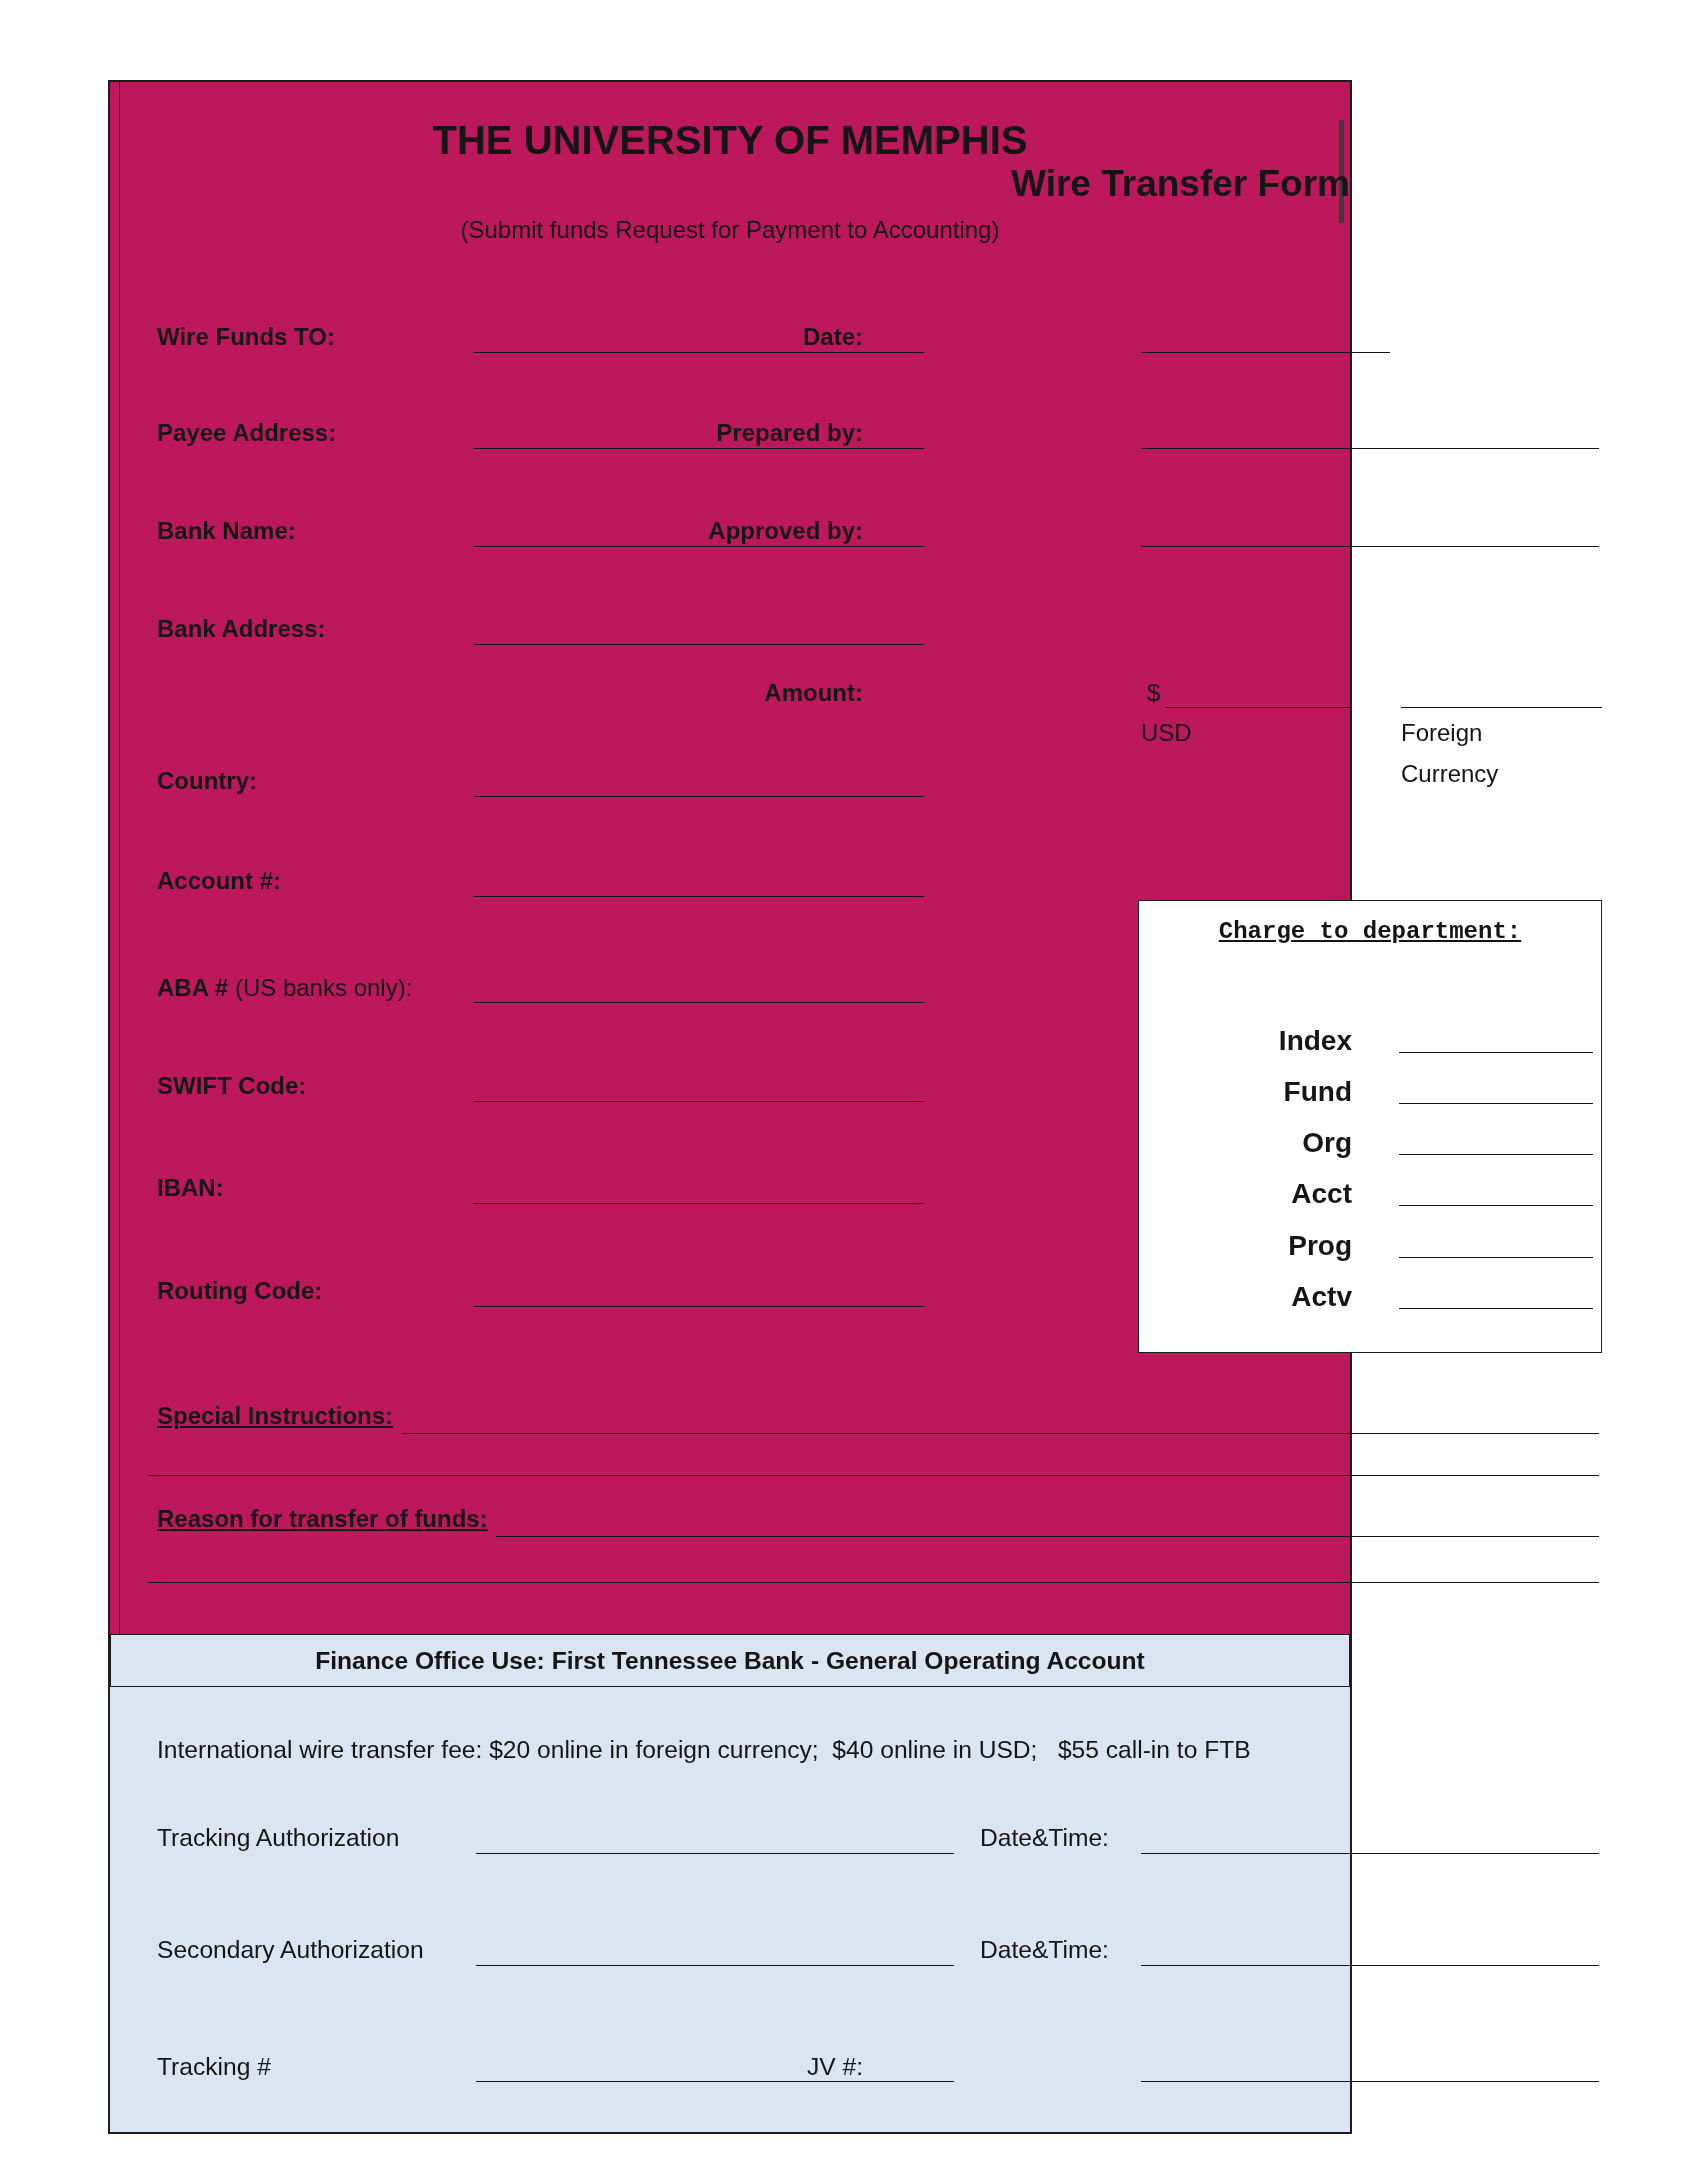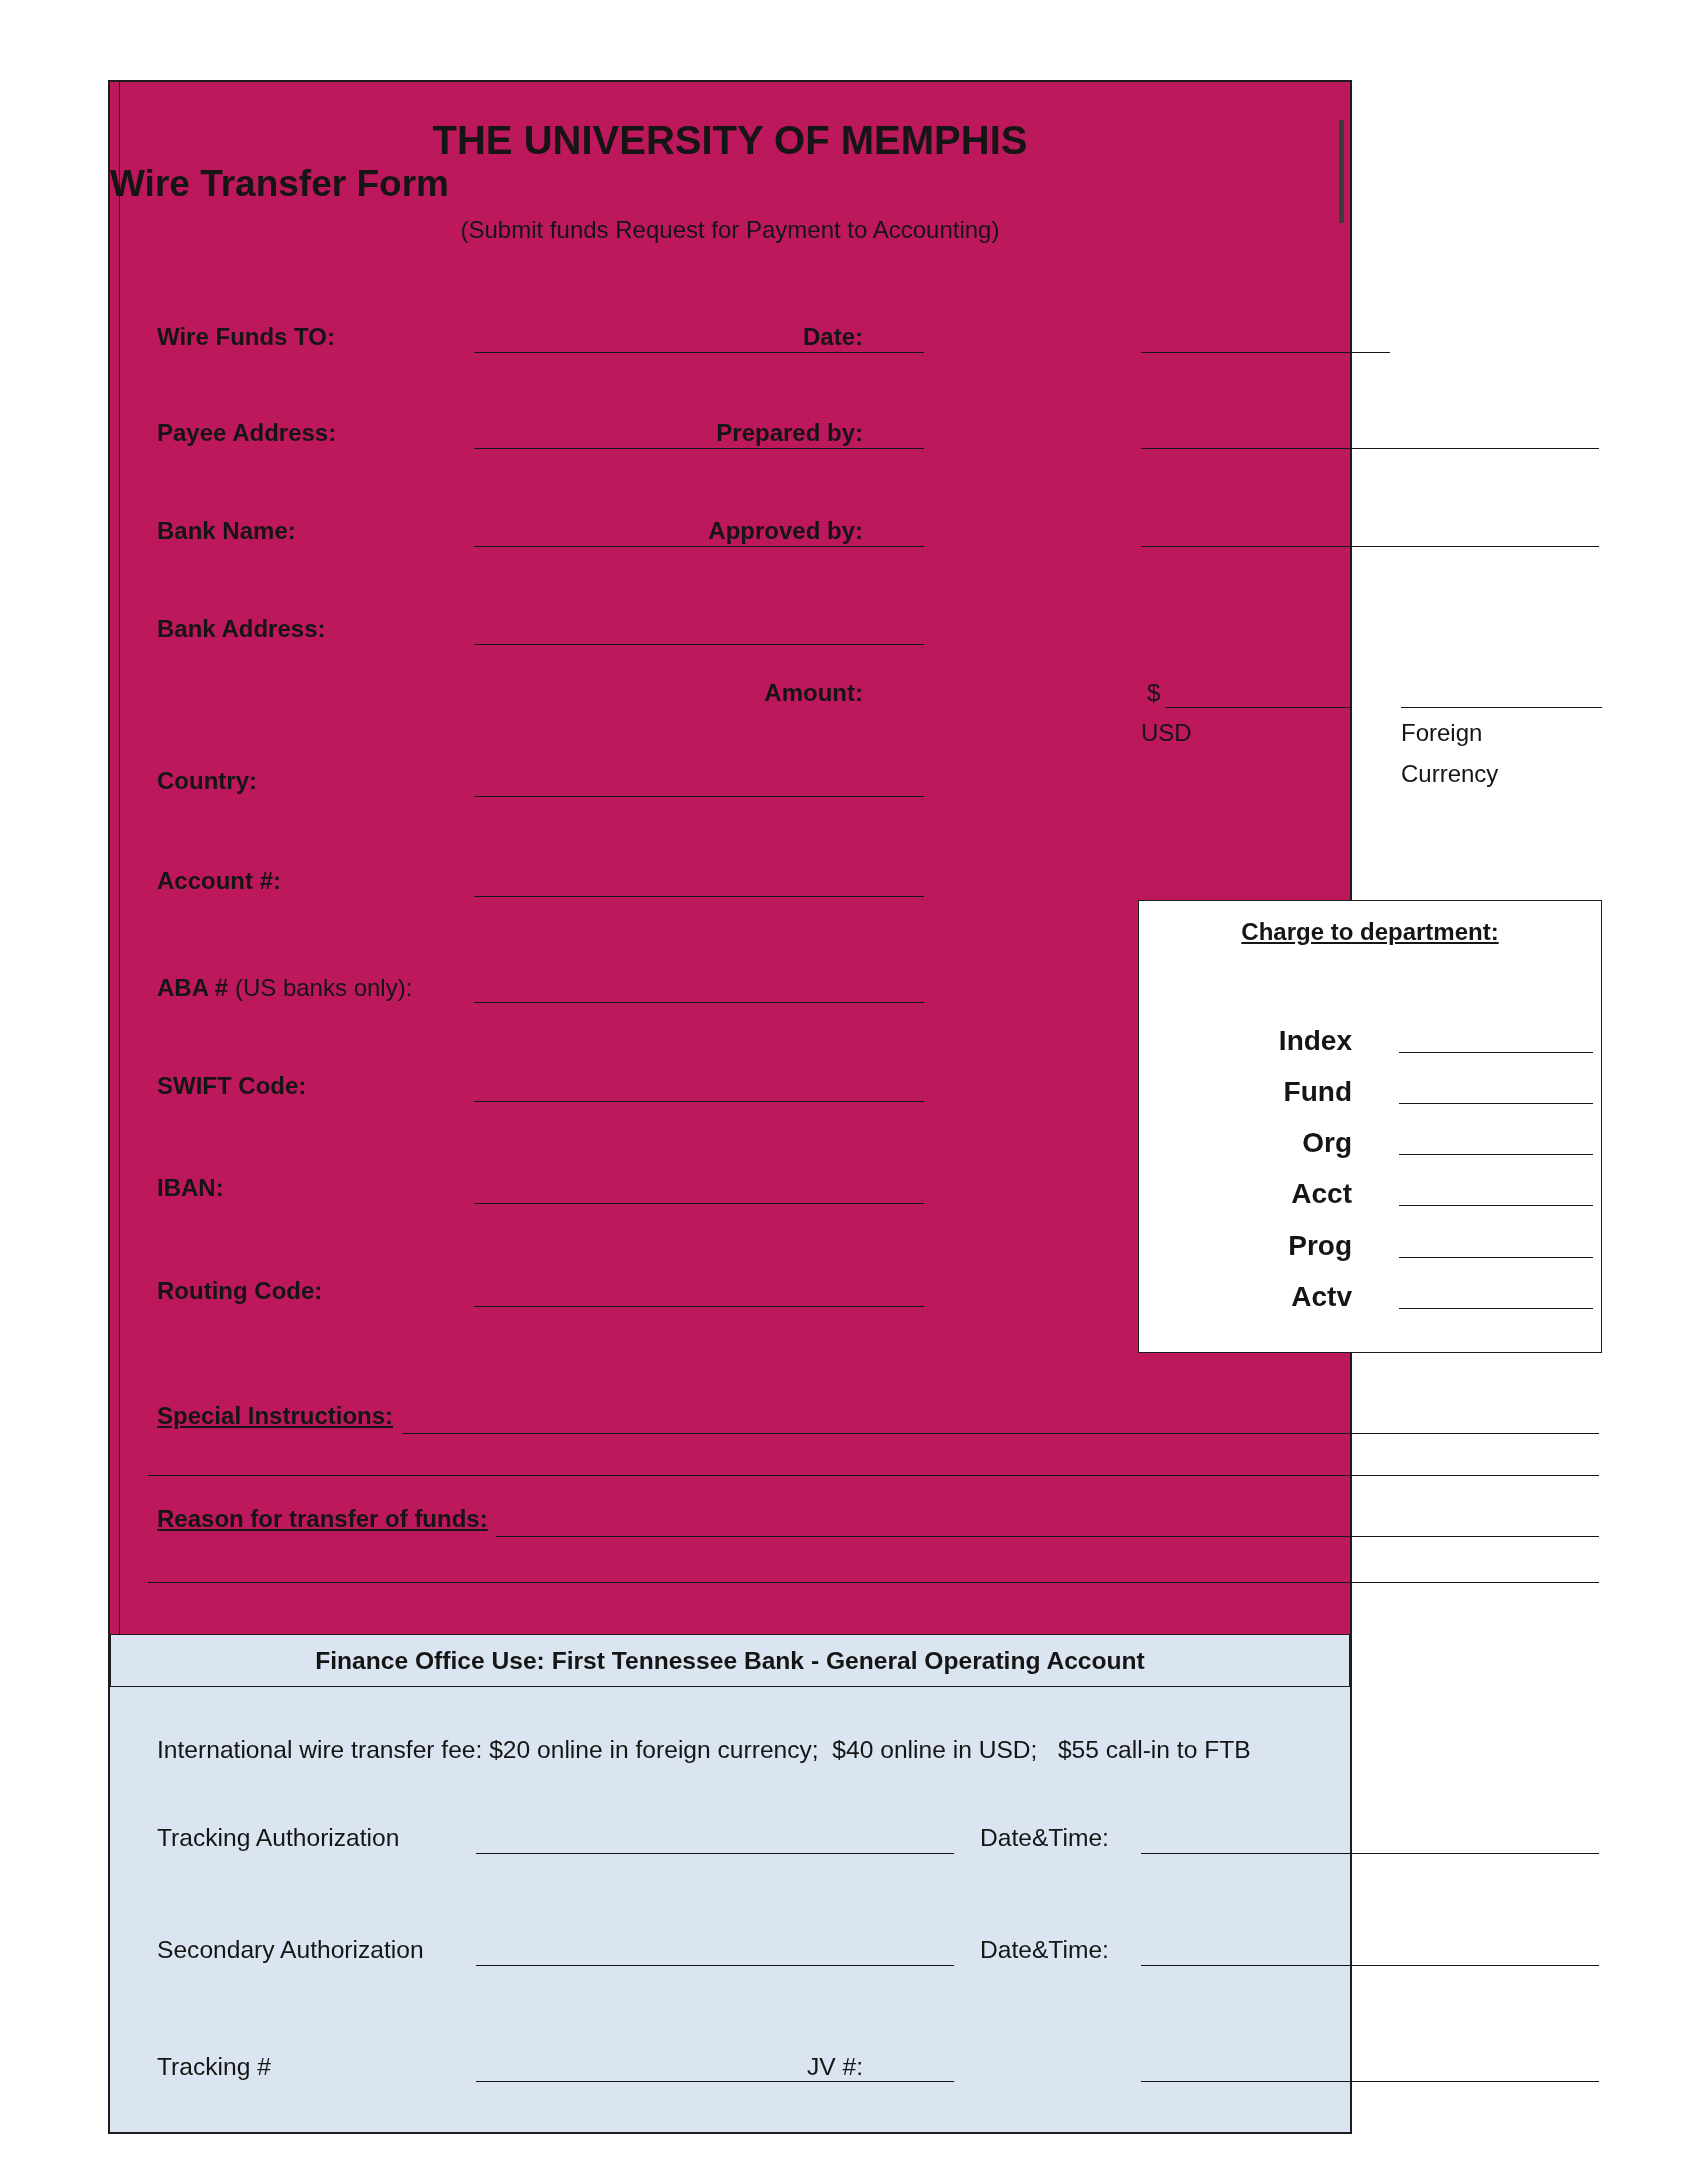--- a/index.html
+++ b/index.html
@@ -15,37 +15,37 @@
   }
   .inner-left-line {
     position:absolute; left:8.5px; top:0; bottom:0; width:0;
     border-left:1.7px solid #1d1d1d;
   }
   .scroll-mark {
     position:absolute; right:6px; top:38px; width:5.1px; height:103px;
     background:#3c3c3c;
   }
   .title   { position:absolute; left:0; right:0; top:36px;  text-align:center; font-size:40px; font-weight:700; }
-  .subtitle{ position:absolute; left:0; right:0; top:81px;  text-align:left; font-size:37px; font-weight:700; }
+  .subtitle{ position:absolute; left:0; right:0; top:81px;  text-align:right; font-size:37px; font-weight:700; }
   .note    { position:absolute; left:0; right:0; top:134px; text-align:center; font-size:24px; font-weight:400; }
 
   .lbl  { position:absolute; left:47px; font-size:24px; font-weight:700; white-space:nowrap; }
   .rlbl { position:absolute; right:487px; font-size:24px; font-weight:700; white-space:nowrap; text-align:right; }
   .txt  { position:absolute; font-size:24px; font-weight:400; white-space:nowrap; }
   .line { position:absolute; height:0; border-bottom:1.7px solid #151515; }
 
   .aba-note { font-weight:400; margin-left:6.8px; }
 
   .charge-box {
     position:absolute; left:1028px; top:818px; width:464px; height:453px;
     border:1.7px solid #1d1d1d; background:#ffffff;
   }
   .charge-head {
     position:absolute; left:0; right:0; top:17px; text-align:center;
-    font-size:24px; font-weight:700; text-decoration:underline;
+    font-size:24px; font-weight:700; text-decoration:underline;font-family:Liberation Mono, monospace;
   }
   .charge-lbl { position:absolute; right:249px; font-size:28px; font-weight:700; white-space:nowrap; }
   .charge-line { position:absolute; left:260px; width:194px; height:0; border-bottom:1.7px solid #151515; }
 
   .flexrow {
     position:absolute; display:flex; align-items:baseline; height:36px;
   }
   .flexrow .lbl-inline { font-size:24px; font-weight:700; white-space:nowrap;text-decoration:underline; }
   .flexrow .fill-line {
     flex:1; height:0; border-bottom:1.7px solid #151515;

